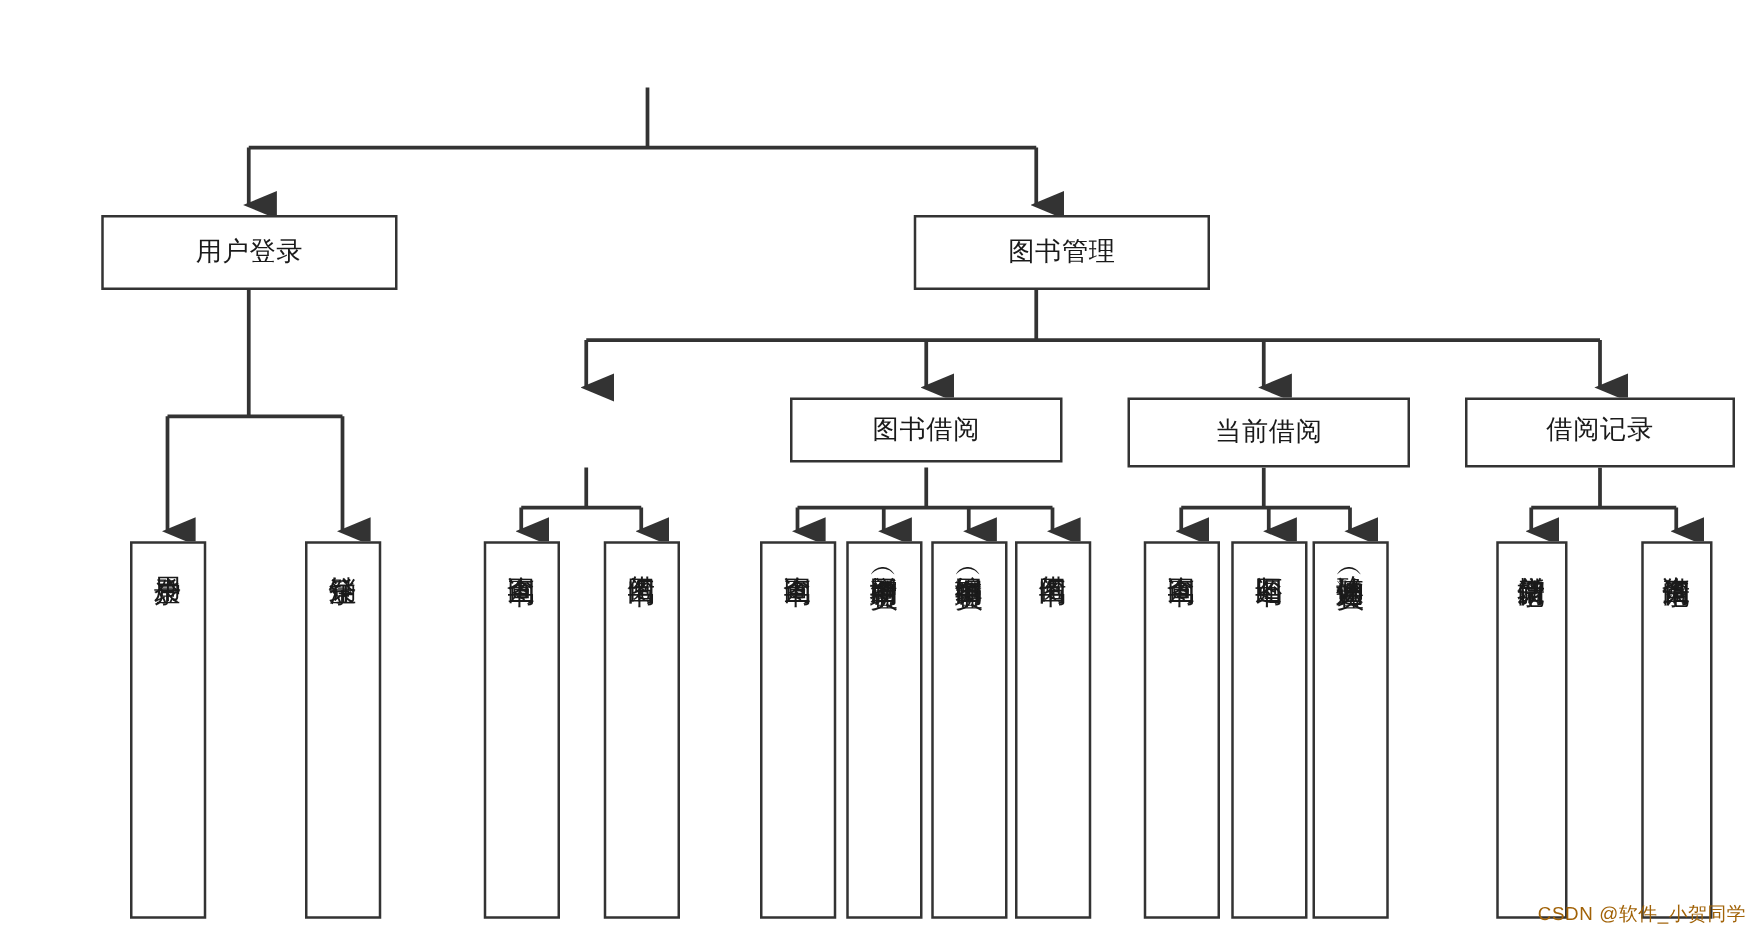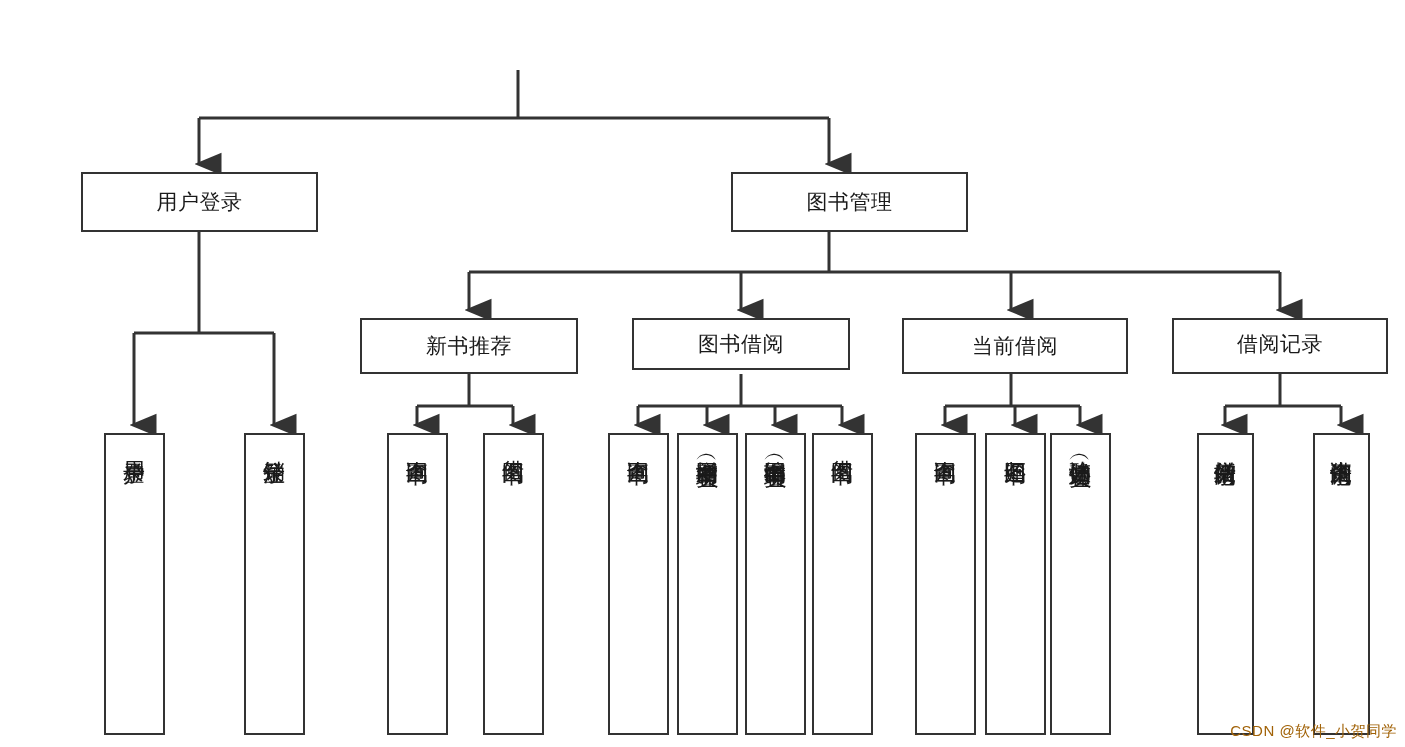--- a/index.html
+++ b/index.html
@@ -130,23 +130,20 @@
   </svg>
 
 
   <div class="node horiz" style="left:81px; top:172px; width:237px; height:60px;">
     <span class="label">用户登录</span>
   </div>
   <div class="node horiz" style="left:711px; top:172px; width:237px; height:60px;margin-left:20px;">
     <span class="label">图书管理</span>
   </div>
 
-  <div class="node horiz" style="left:360px; top:318px; width:218px; height:56px;">
-    <span class="label">新书推荐</span>
-  </div>
   <div class="node horiz" style="left:632px; top:318px; width:218px; height:52px;">
     <span class="label">图书借阅</span>
   </div>
   <div class="node horiz" style="left:902px; top:318px; width:226px; height:56px;">
     <span class="label">当前借阅</span>
   </div>
   <div class="node horiz" style="left:1172px; top:318px; width:216px; height:56px;font-family:Liberation Mono, monospace;">
     <span class="label">借阅记录</span>
   </div>
 

